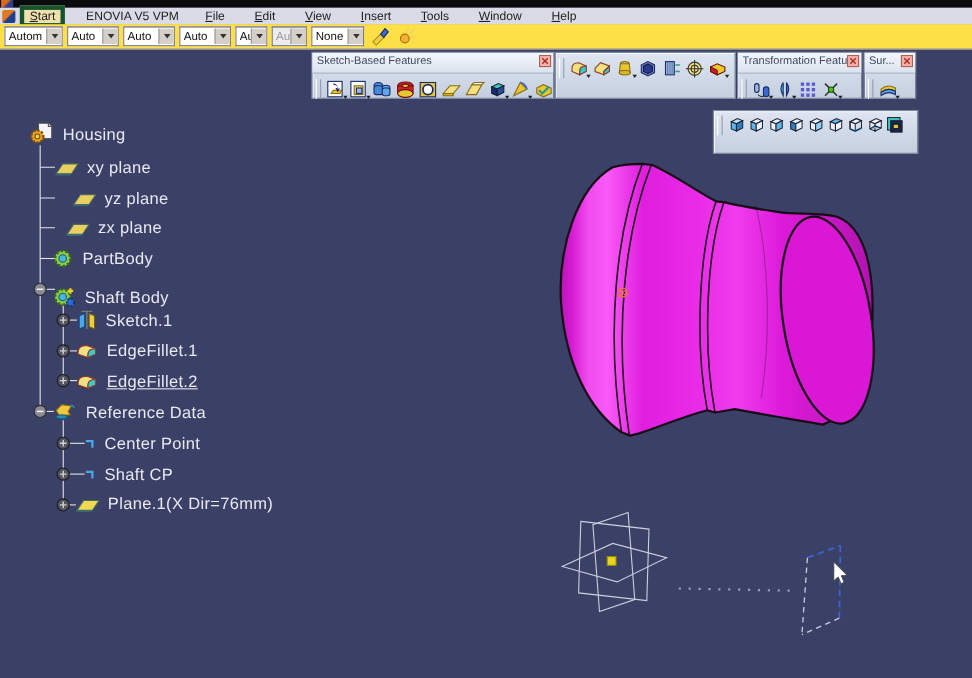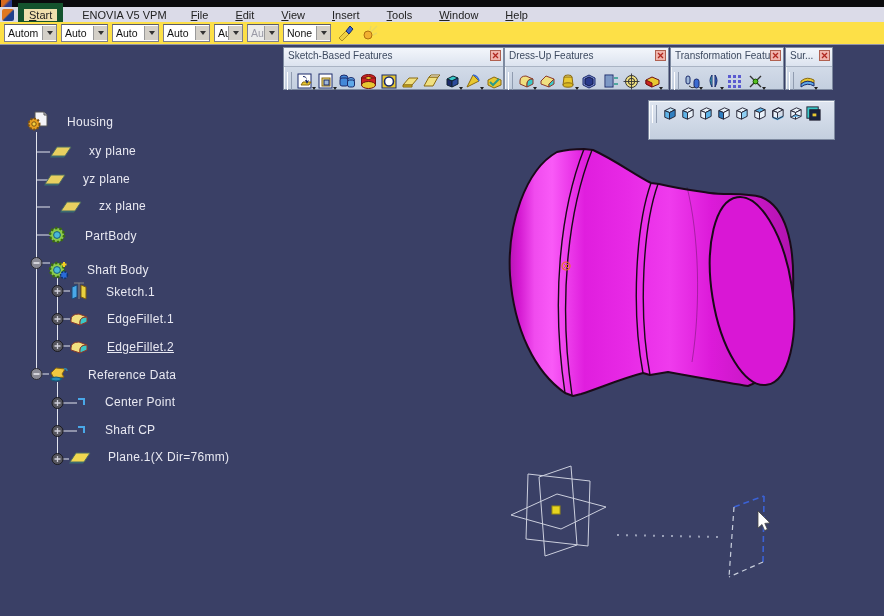--- a/index.html
+++ b/index.html
@@ -7,21 +7,21 @@
        font-family:"Liberation Sans",sans-serif;background:#3A4066;}
   
   .top-strip{position:absolute;left:0;top:0;width:884px;height:7px;background:#0b0b0d;}
   .top-strip .mini{position:absolute;left:1px;top:0;width:11px;height:7px;
        background:linear-gradient(135deg,#d86a1e 40%,#2a3d8f 60%);}
   .menubar{position:absolute;left:0;top:7px;width:884px;height:15px;background:#DBDBE8;
        border-bottom:1px solid #A9A9BC;display:flex;align-items:center;font-size:11px;color:#222;}
   .app-ico{width:12px;height:12px;margin:0 4px 0 2px;
        background:linear-gradient(135deg,#e07820 45%,#20408c 55%);border-radius:2px;}
   .menu-item{padding:0 5px;margin-right:17px;white-space:nowrap;cursor:default;}
-  .menu-item.start{background:#F0E0AE;border:6px solid #14532d;margin-right:14px;}
+  .menu-item.start{background:#F0E0AE;border:4px solid #14532d;margin-right:14px;}
   .menu-item.brand{margin-right:14px;}
   .u{text-decoration:underline;}
   .formatbar{position:absolute;left:0;top:22px;width:884px;height:22px;background:#fde047;
        border-bottom:1px solid #9393A8;display:flex;align-items:center;}
   .combo{height:16px;background:#fff;border:1px solid #7d7d8d;border-top-color:#5a5a68;
        display:flex;align-items:center;font-size:10.5px;color:#111;margin-left:4px;}
   .combo .val{padding:0 3px;overflow:hidden;white-space:nowrap;flex:1;}
   .combo .arrow{width:13px;height:14px;background:#D4D0C8;border-left:1px solid #999;
        display:flex;align-items:center;justify-content:center;}
   .combo .arrow i{width:0;height:0;border:3px solid transparent;border-top:4px solid #333;margin-top:3px;}
@@ -39,22 +39,22 @@
   .closebox svg{display:block;}
   .tb-row{display:flex;align-items:center;padding:2px 2px 2px 0;height:24px;}
   .grip{width:3px;height:18px;margin:0 3px 0 3px;border-left:1px solid #fff;
       border-right:1px solid #909CB0;flex:none;}
   .tb{width:21px;height:21px;display:flex;align-items:center;justify-content:center;
       position:relative;flex:none;}
   .tb.dd:after{content:"";position:absolute;right:0;bottom:0;width:0;height:0;
       border:2.5px solid transparent;border-top:3.5px solid #222;}
   .tb svg{display:block;}
   
-  .trow{position:absolute;display:flex;align-items:center;gap:15px;color:#E9E9F2;
-      font-size:12px;letter-spacing:.3px;white-space:nowrap;cursor:default;}
+  .trow{position:absolute;display:flex;align-items:center;gap:5px;color:#E9E9F2;
+      font-size:15px;letter-spacing:.3px;white-space:nowrap;cursor:default;}
   .trow .lbl{padding:0 2px;}
   .trow.inwork .lbl{text-decoration:underline;}
   
   #scene{position:absolute;left:0;top:44px;}
 </style>
 </head>
 <body>
 
 <div class="top-strip">
   <div class="mini"></div>
@@ -205,28 +205,20 @@
     <span class="tb">
         <svg width="19" height="19" viewBox="0 0 19 19">
           <path d="M3 8 L9 5 L16 8 L16 13 L9 16 L3 13Z" fill="#E8C830" stroke="#8a6a10"></path>
           <path d="M5 10 L8 13 L14 7" fill="none" stroke="#2A9B8B" stroke-width="2"></path>
         </svg>
       </span>
   </div>
 </div>
 
 <div class="fl" style="left:504px;top:47px;width:163px;height:41px;">
-  <div class="tb-title">
-    <span class="txt">Dress-Up Features</span>
-    <span class="closebox">
-        <svg width="7" height="7" viewBox="0 0 7 7">
-          <path d="M1 1 L6 6 M6 1 L1 6" stroke="#B02820" stroke-width="1.3"></path>
-        </svg>
-      </span>
-  </div>
   <div class="tb-row">
     <span class="grip"></span>
     <span class="tb dd">
         <svg width="19" height="19" viewBox="0 0 19 19">
           <path d="M3 9 Q3 4 9 4 L16 7 Q10 7 10 12 L10 15 L3 12Z" fill="#F0E080" stroke="#8B3A2A"></path>
           <path d="M10 12 Q10 7 16 7 L16 12 L10 15Z" fill="#3AC8C8" stroke="#8B3A2A"></path>
         </svg>
       </span>
     <span class="tb">
         <svg width="19" height="19" viewBox="0 0 19 19">
@@ -530,21 +522,21 @@
     </svg>
   <span class="lbl">Housing</span>
 </div>
 <div class="trow" style="left:50px;top:144px;">
   <svg width="22" height="14" viewBox="0 0 22 14">
       <path d="M1 12 L7 3 L21 3 L15 12 Z" fill="#E8D060" stroke="#4A6A60"></path>
       <path d="M1 12 L15 12 L14 13.5 L0 13.5Z" fill="#3A6A70"></path>
     </svg>
   <span class="lbl">xy plane</span>
 </div>
-<div class="trow" style="left:44px;top:172px;align-items:flex-end;">
+<div class="trow" style="left:66px;top:172px;">
   <svg width="22" height="14" viewBox="0 0 22 14">
       <path d="M1 12 L7 3 L21 3 L15 12 Z" fill="#E8D060" stroke="#4A6A60"></path>
       <path d="M1 12 L15 12 L14 13.5 L0 13.5Z" fill="#3A6A70"></path>
     </svg>
   <span class="lbl">yz plane</span>
 </div>
 <div class="trow" style="left:60px;top:199px;">
   <svg width="22" height="14" viewBox="0 0 22 14">
       <path d="M1 12 L7 3 L21 3 L15 12 Z" fill="#E8D060" stroke="#4A6A60"></path>
       <path d="M1 12 L15 12 L14 13.5 L0 13.5Z" fill="#3A6A70"></path>

